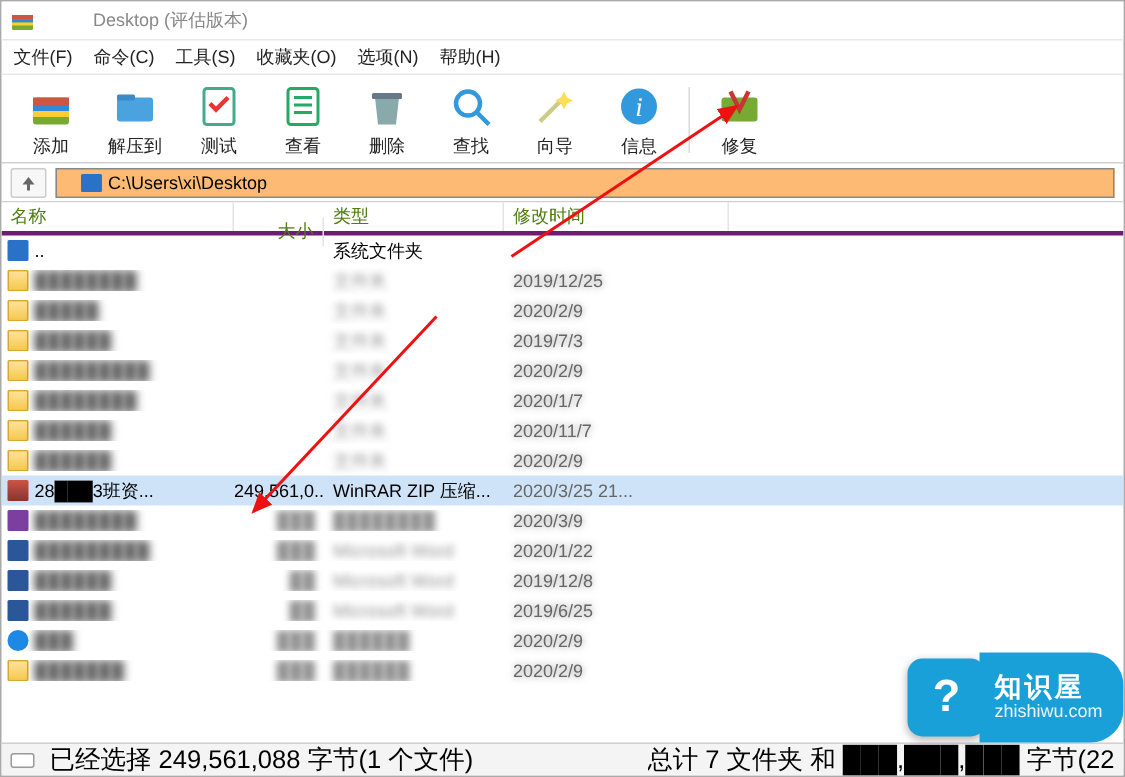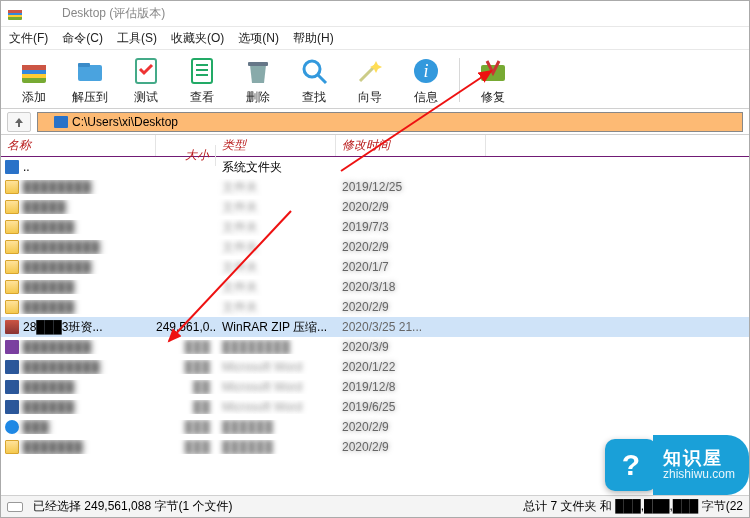--- a/index.html
+++ b/index.html
@@ -90,25 +90,24 @@
   }
   .path-box .pc-icon {
     width: 14px; height: 12px;
     background: #2a72c8;
     border-radius: 1px;
   }
   .list-header {
     height: 22px;
     display: flex;
     align-items: center;
-    border-bottom: 1px solid #701a75;
+    border-bottom: 3px solid #701a75;
     font-size: 12px;
-    color: #b91c1c;
+    color: #4d7c0f;
     background: #fff;
-    font-style: italic;
   }
   .list-header > div {
     padding: 0 6px;
     border-right: 1px solid #e4e4e4;
     height: 100%;
     display: flex;
     align-items: center;
   }
   .col-name { width: 155px; }
   .col-size { width: 60px; justify-content: flex-end; margin-top: 20px; }
@@ -149,21 +148,21 @@
     text-shadow: 0 0 5px rgba(120,120,120, 0.8);
   }
   .statusbar {
     position: absolute;
     bottom: 0; left: 0; right: 0;
     height: 22px;
     border-top: 1px solid #d0d0d0;
     background: #f4f4f4;
     display: flex;
     align-items: center;
-    font-size: 12px;
+    font-size: 17px;
     padding: 0 6px;
     gap: 10px;
   }
   .statusbar .disk-ico {
     width: 16px; height: 10px;
     border: 1px solid #999;
     border-radius: 2px;
     background: #fff;
   }
   .statusbar .right { margin-left: auto; white-space: nowrap; overflow: hidden; }
@@ -364,21 +363,21 @@
       <div class="c-type blur-sm">文件夹</div>
       <div class="c-date blur-sm">2020/1/7</div>
     </div>
     <div class="row">
       <div class="c-name">
         <div class="fi fi-folder"></div>
         <span class="blur">██████</span>
       </div>
       <div class="c-size blur-sm"></div>
       <div class="c-type blur-sm">文件夹</div>
-      <div class="c-date blur-sm">2020/3/18</div>
+      <div class="c-date blur-sm">2020/11/7</div>
     </div>
     <div class="row">
       <div class="c-name">
         <div class="fi fi-folder"></div>
         <span class="blur">██████</span>
       </div>
       <div class="c-size blur-sm"></div>
       <div class="c-type blur-sm">文件夹</div>
       <div class="c-date blur-sm">2020/2/9</div>
     </div>

